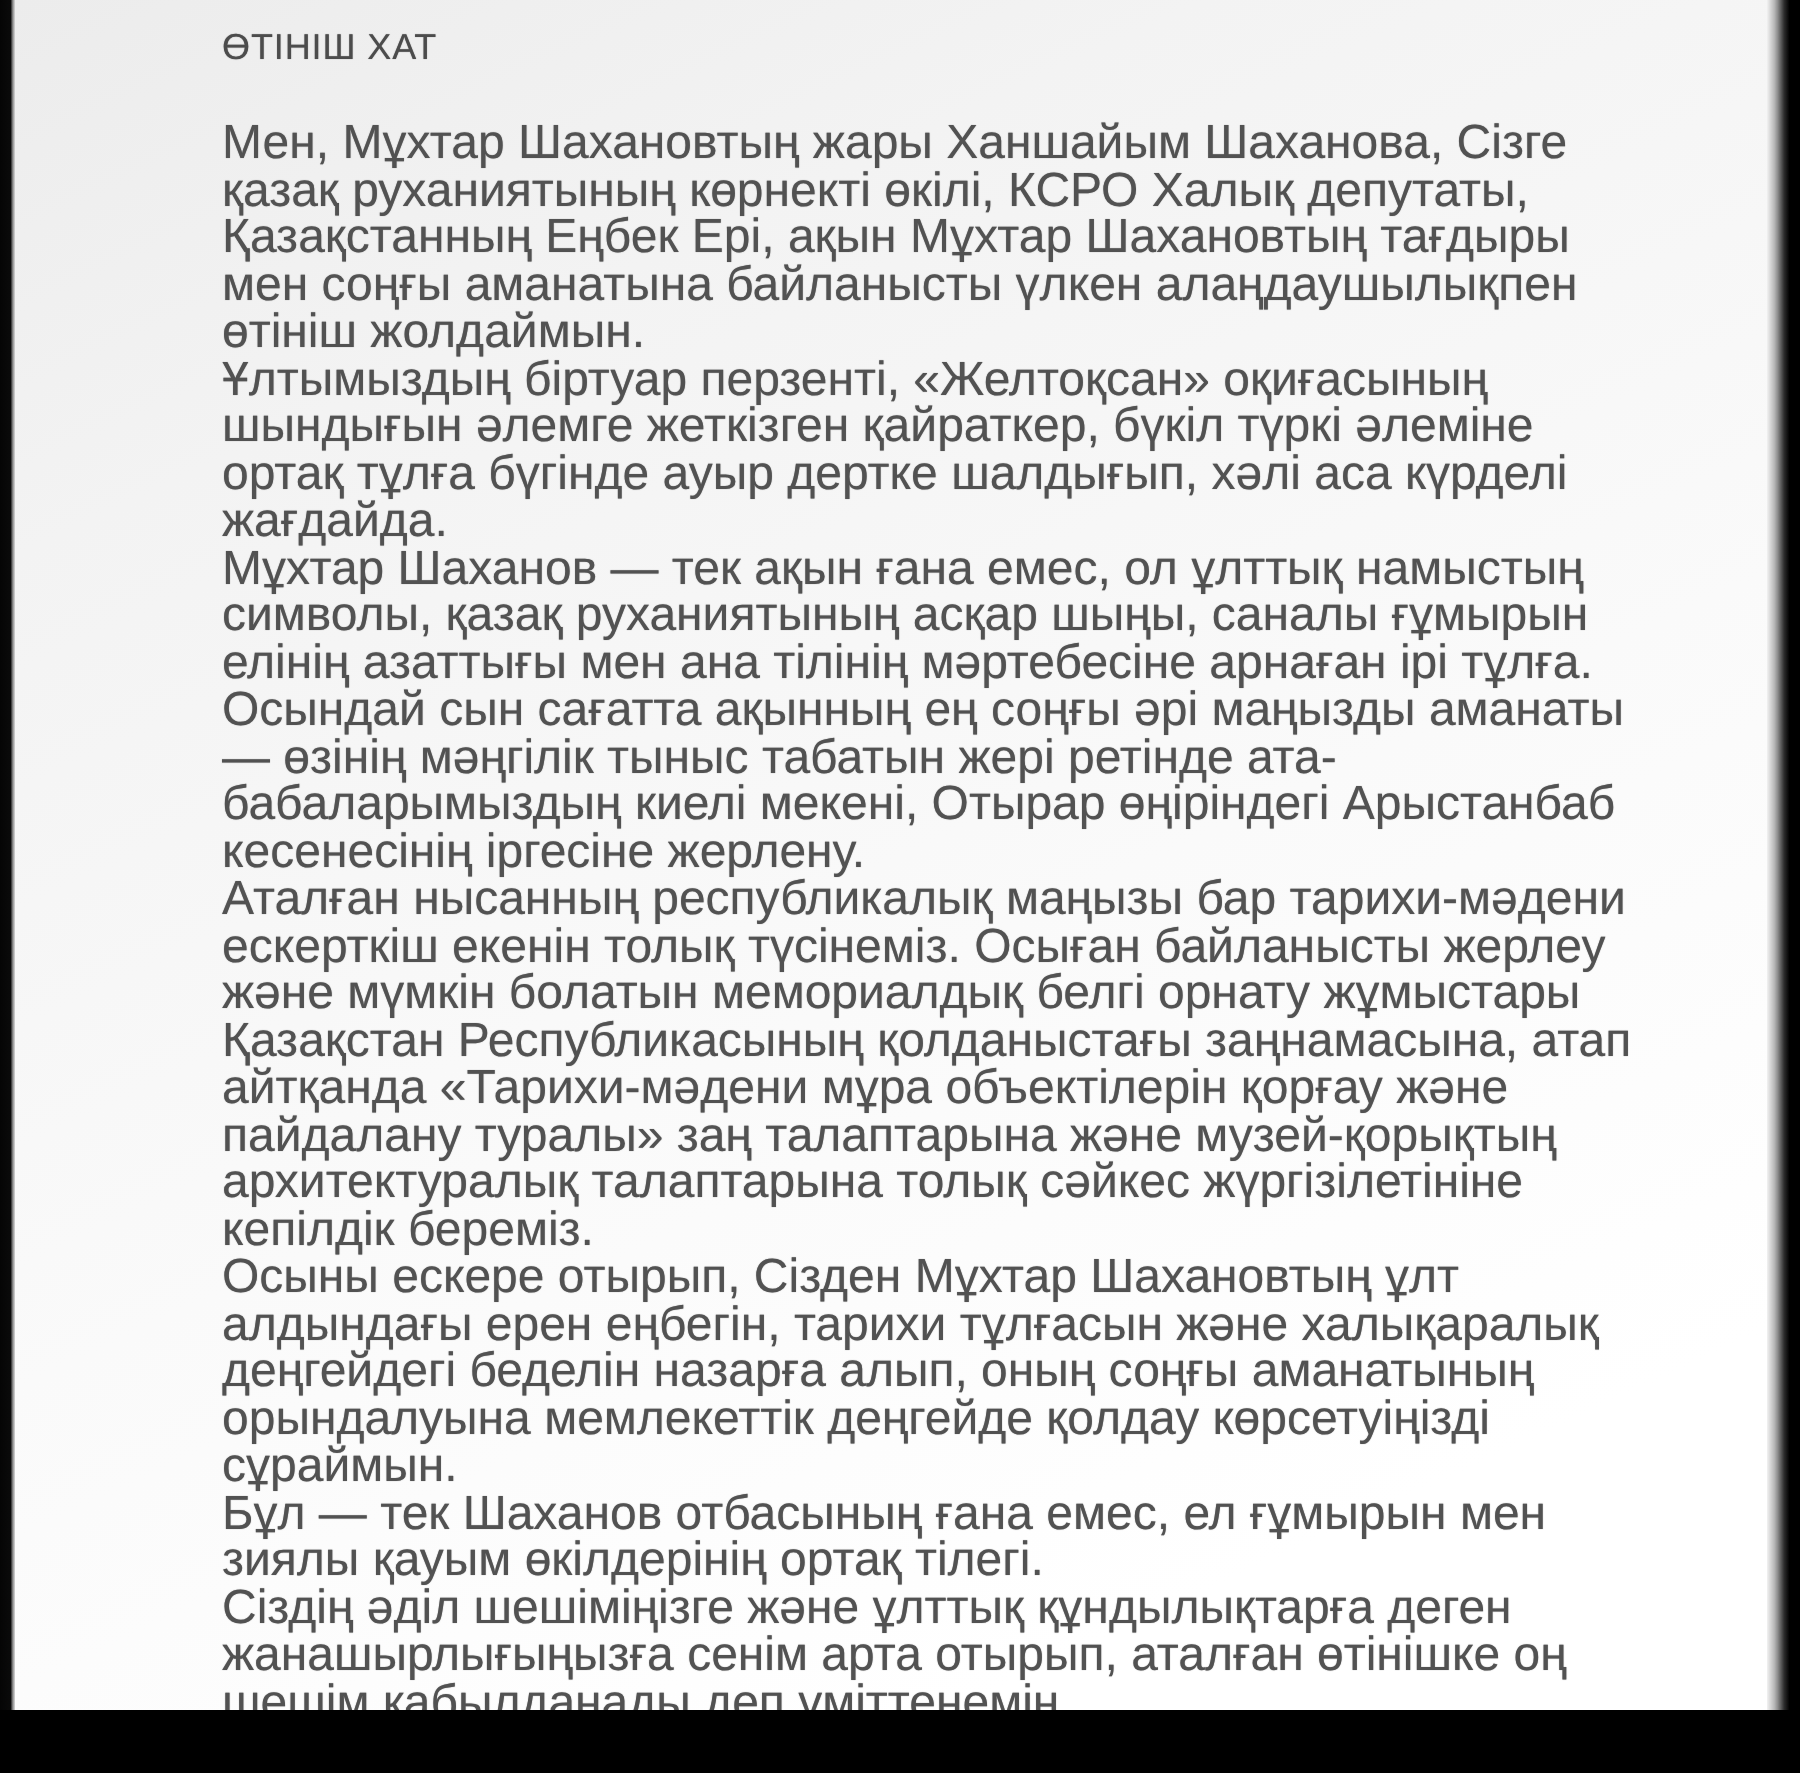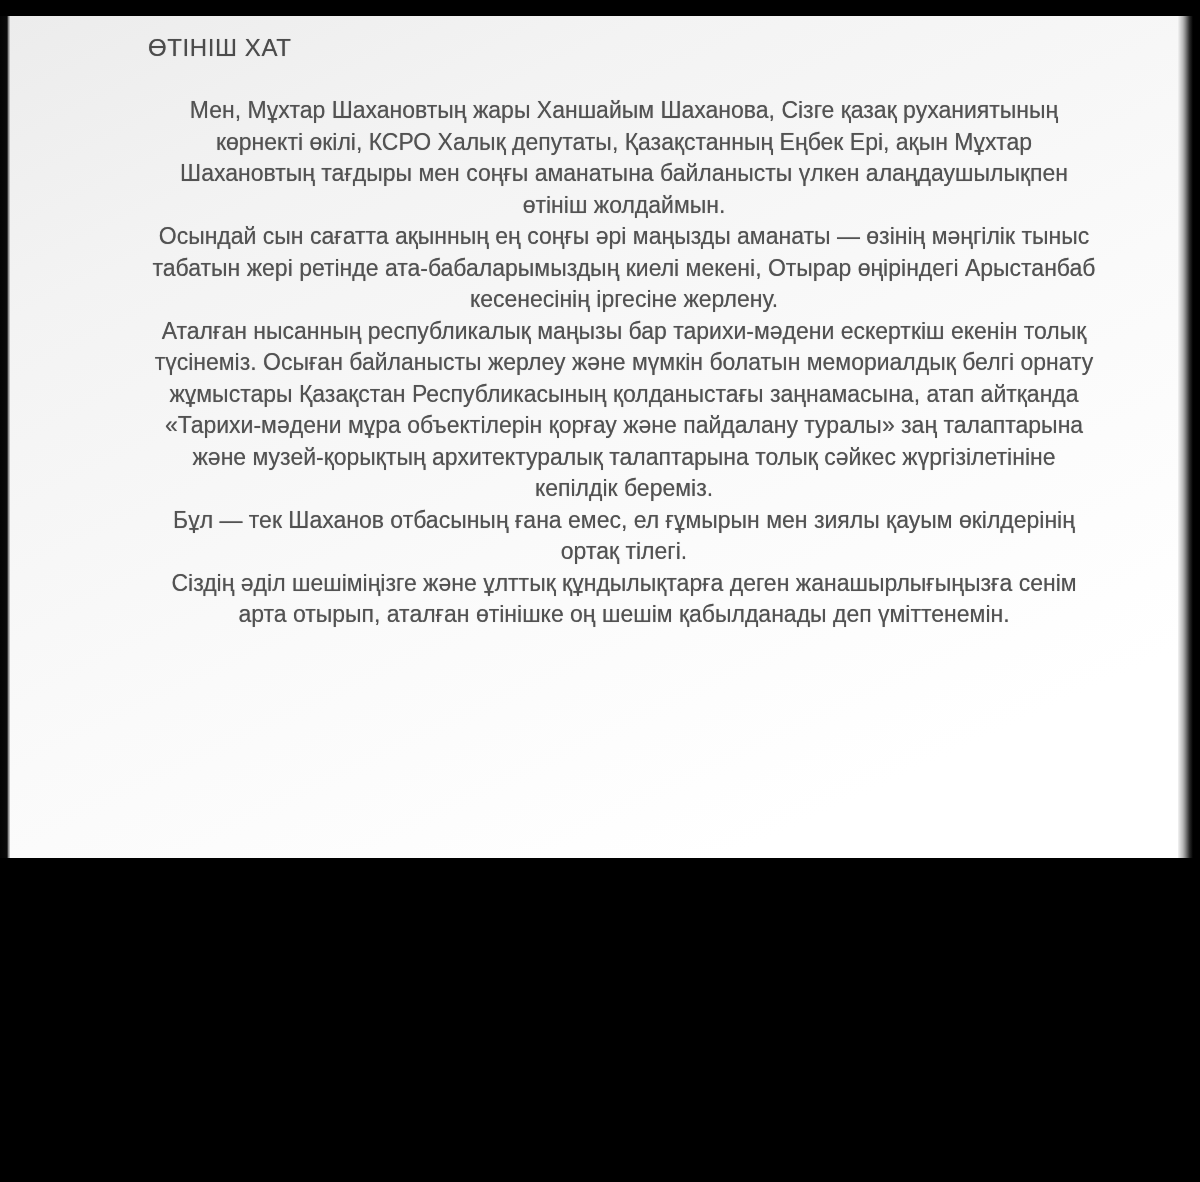--- a/index.html
+++ b/index.html
@@ -3,25 +3,24 @@
 <meta charset="utf-8">
 <style>
   html, body {
     margin: 0;
     padding: 0;
     background: #000;
   }
   .screen {
     position: relative;
     width: 1200px;
-    height: 842px;
+    height: 1140px;
     overflow: hidden;
     background: #bef264;
     font-family: "Liberation Sans", "DejaVu Sans", sans-serif;
-    margin-top: 16px;
   }
   
   .left-bar {
     position: absolute;
     left: 0; top: 0; bottom: 0;
     width: 10px;
     background: linear-gradient(to right, #050505 0%, #0a0a0a 70%, #8a8a8a 85%, #d9d9d9 100%);
   }
   
   .right-bar {
@@ -55,40 +54,42 @@
     line-height: 32px;
     color: #4f4f4f;
     text-shadow: 0 0 0.7px rgba(90,90,90,0.75);
   }
   .letter-body {
     margin-top: 31px;
     width: 952px;
   }
   .letter-body p {
     margin: 0;
-    font-size: 23px;
+    font-size: 32px;
     line-height: 31.5px;
     color: #525252;
     text-shadow: 0 0 0.7px rgba(95,95,95,0.7);
-    text-align: center;
   }
 </style>
 </head>
 <body>
 
 <div class="screen">
   <div class="left-bar"></div>
 
   <div class="page">
     <h1 class="title">ӨТІНІШ ХАТ</h1>
 
 
     <div class="letter-body">
       <p>Мен, Мұхтар Шахановтың жары Ханшайым Шаханова, Сізге қазақ руханиятының көрнекті өкілі, КСРО Халық депутаты, Қазақстанның Еңбек Ері, ақын Мұхтар Шахановтың тағдыры мен соңғы аманатына байланысты үлкен алаңдаушылықпен өтініш жолдаймын.</p>
+      <p>Ұлтымыздың біртуар перзенті, «Желтоқсан» оқиғасының шындығын әлемге жеткізген қайраткер, бүкіл түркі әлеміне ортақ тұлға бүгінде ауыр дертке шалдығып, хәлі аса күрделі жағдайда.</p>
+      <p>Мұхтар Шаханов — тек ақын ғана емес, ол ұлттық намыстың символы, қазақ руханиятының асқар шыңы, саналы ғұмырын елінің азаттығы мен ана тілінің мәртебесіне арнаған ірі тұлға.</p>
       <p>Осындай сын сағатта ақынның ең соңғы әрі маңызды аманаты — өзінің мәңгілік тыныс табатын жері ретінде ата-бабаларымыздың киелі мекені, Отырар өңіріндегі Арыстанбаб кесенесінің іргесіне жерлену.</p>
       <p>Аталған нысанның республикалық маңызы бар тарихи-мәдени ескерткіш екенін толық түсінеміз. Осыған байланысты жерлеу және мүмкін болатын мемориалдық белгі орнату жұмыстары Қазақстан Республикасының қолданыстағы заңнамасына, атап айтқанда «Тарихи-мәдени мұра объектілерін қорғау және пайдалану туралы» заң талаптарына және музей-қорықтың архитектуралық талаптарына толық сәйкес жүргізілетініне кепілдік береміз.</p>
+      <p>Осыны ескере отырып, Сізден Мұхтар Шахановтың ұлт алдындағы ерен еңбегін, тарихи тұлғасын және халықаралық деңгейдегі беделін назарға алып, оның соңғы аманатының орындалуына мемлекеттік деңгейде қолдау көрсетуіңізді сұраймын.</p>
       <p>Бұл — тек Шаханов отбасының ғана емес, ел ғұмырын мен зиялы қауым өкілдерінің ортақ тілегі.</p>
       <p>Сіздің әділ шешіміңізге және ұлттық құндылықтарға деген жанашырлығыңызға сенім арта отырып, аталған өтінішке оң шешім қабылданады деп үміттенемін.</p>
     </div>
   </div>
 
   <div class="right-bar"></div>
 </div>
 
 </body></html>

